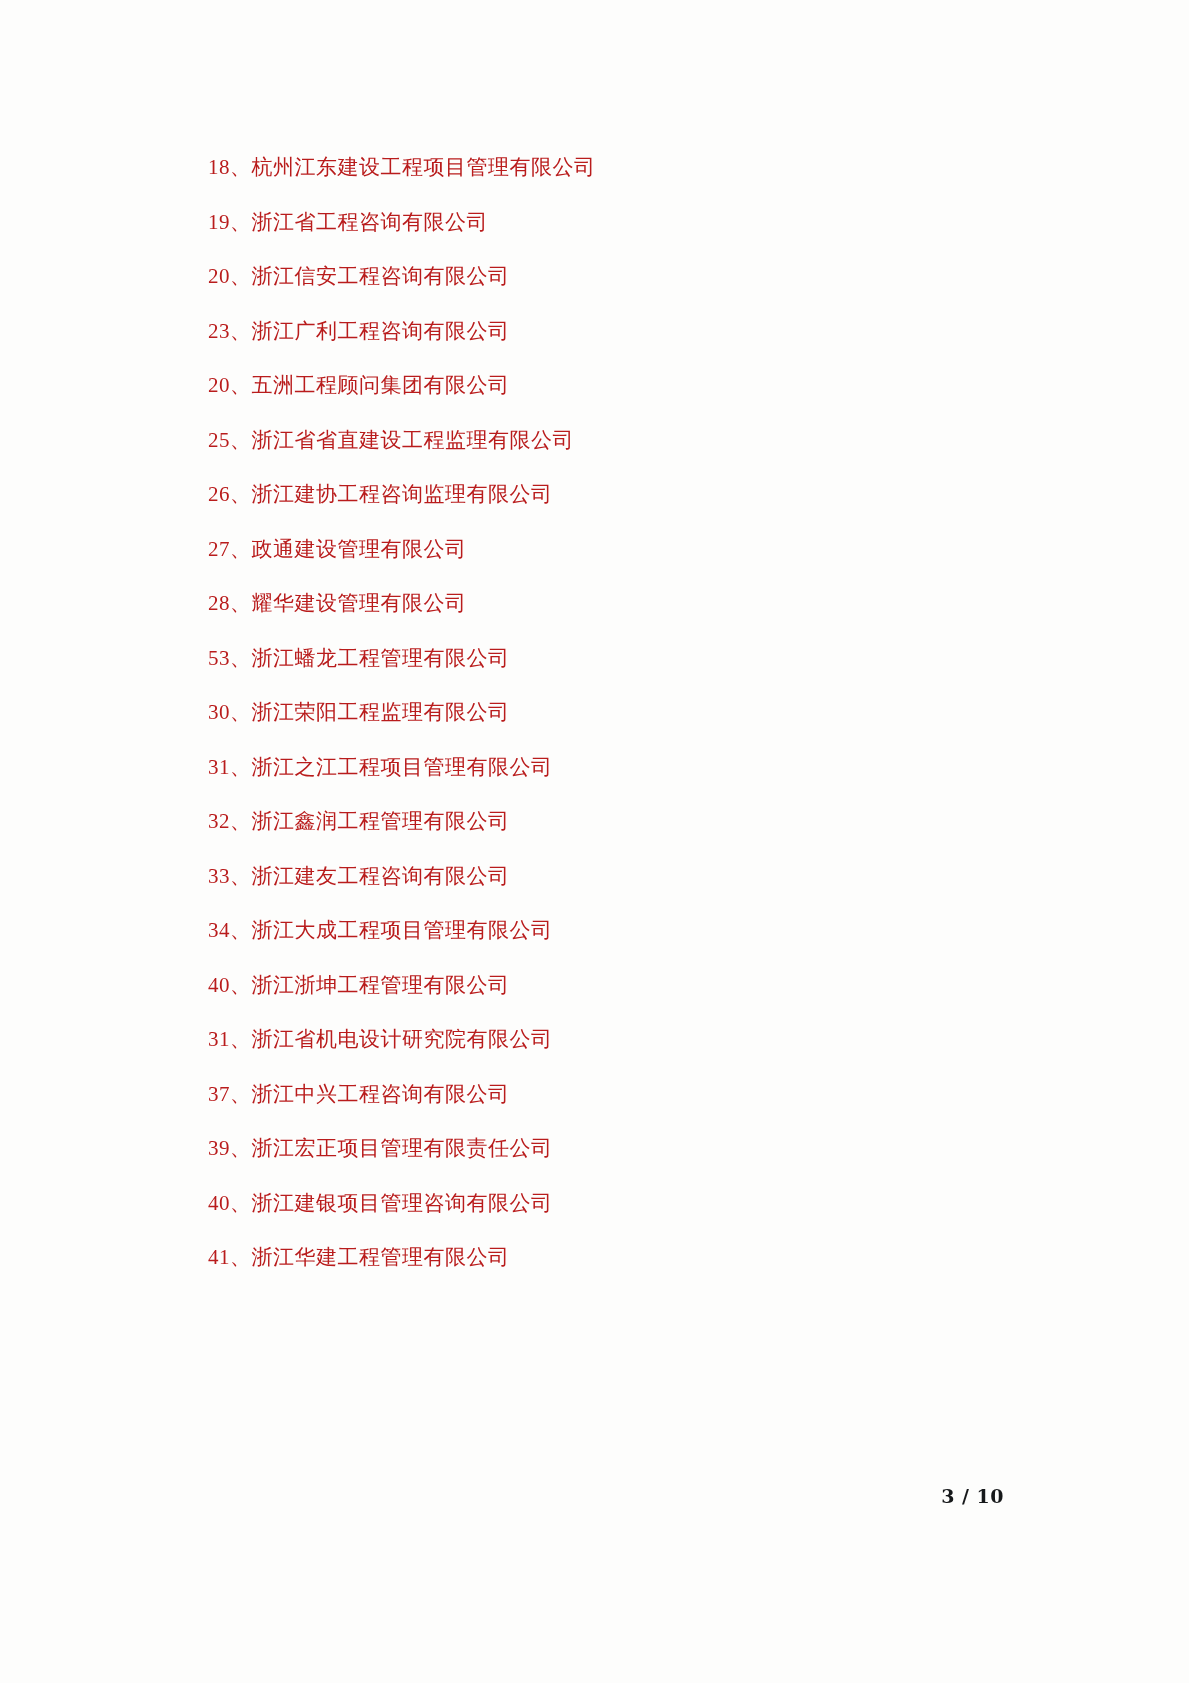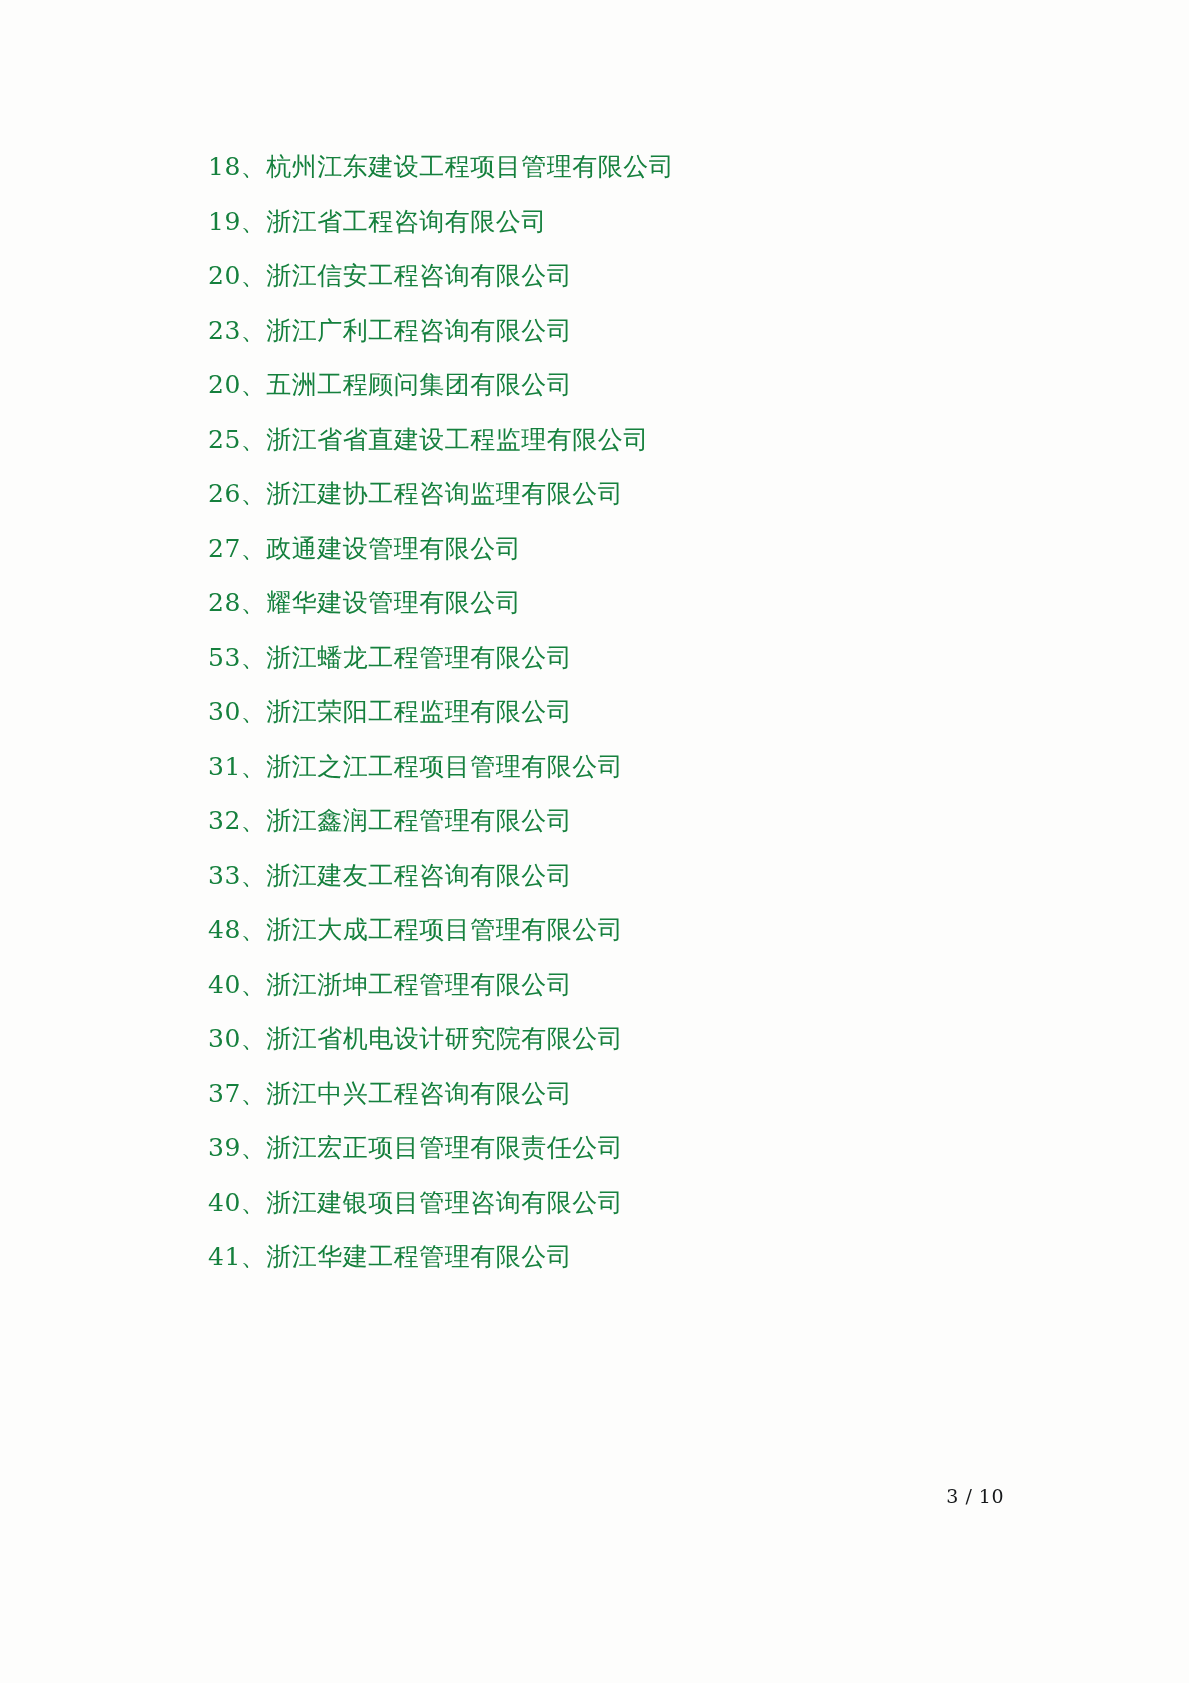--- a/index.html
+++ b/index.html
@@ -21,32 +21,33 @@
     height: 1683px;
     background: #fdfdfc;
   }
   .content {
     position: absolute;
     left: 208px;
     top: 140px;
     width: 800px;
   }
   .list-item {
-    font-size: 25px;
+    font-size: 21px;
     line-height: 54.5px;
     letter-spacing: 0.5px;
     white-space: nowrap;
-    color: #15803d;
+    color: #b91c1c;
+    font-family: Liberation Serif, serif;
   }
   .page-number {
     position: absolute;
     right: 185px;
     bottom: 176px;
     font-size: 19px;
-    font-weight: normal;
+    font-weight: bold;
     font-family: "DejaVu Serif", "Liberation Serif", serif;
     color: #16181a;
     letter-spacing: 0.5px;
   }
 </style>
 </head>
 <body>
 
 <div class="page">
   <div class="content">
@@ -57,22 +58,22 @@
     <div class="list-item">20、五洲工程顾问集团有限公司</div>
     <div class="list-item">25、浙江省省直建设工程监理有限公司</div>
     <div class="list-item">26、浙江建协工程咨询监理有限公司</div>
     <div class="list-item">27、政通建设管理有限公司</div>
     <div class="list-item">28、耀华建设管理有限公司</div>
     <div class="list-item">53、浙江蟠龙工程管理有限公司</div>
     <div class="list-item">30、浙江荣阳工程监理有限公司</div>
     <div class="list-item">31、浙江之江工程项目管理有限公司</div>
     <div class="list-item">32、浙江鑫润工程管理有限公司</div>
     <div class="list-item">33、浙江建友工程咨询有限公司</div>
-    <div class="list-item">48、浙江大成工程项目管理有限公司</div>
+    <div class="list-item">34、浙江大成工程项目管理有限公司</div>
     <div class="list-item">40、浙江浙坤工程管理有限公司</div>
-    <div class="list-item">30、浙江省机电设计研究院有限公司</div>
+    <div class="list-item">31、浙江省机电设计研究院有限公司</div>
     <div class="list-item">37、浙江中兴工程咨询有限公司</div>
     <div class="list-item">39、浙江宏正项目管理有限责任公司</div>
     <div class="list-item">40、浙江建银项目管理咨询有限公司</div>
     <div class="list-item">41、浙江华建工程管理有限公司</div>
   </div>
   <div class="page-number">3 / 10</div>
 </div>
 
 </body></html>

